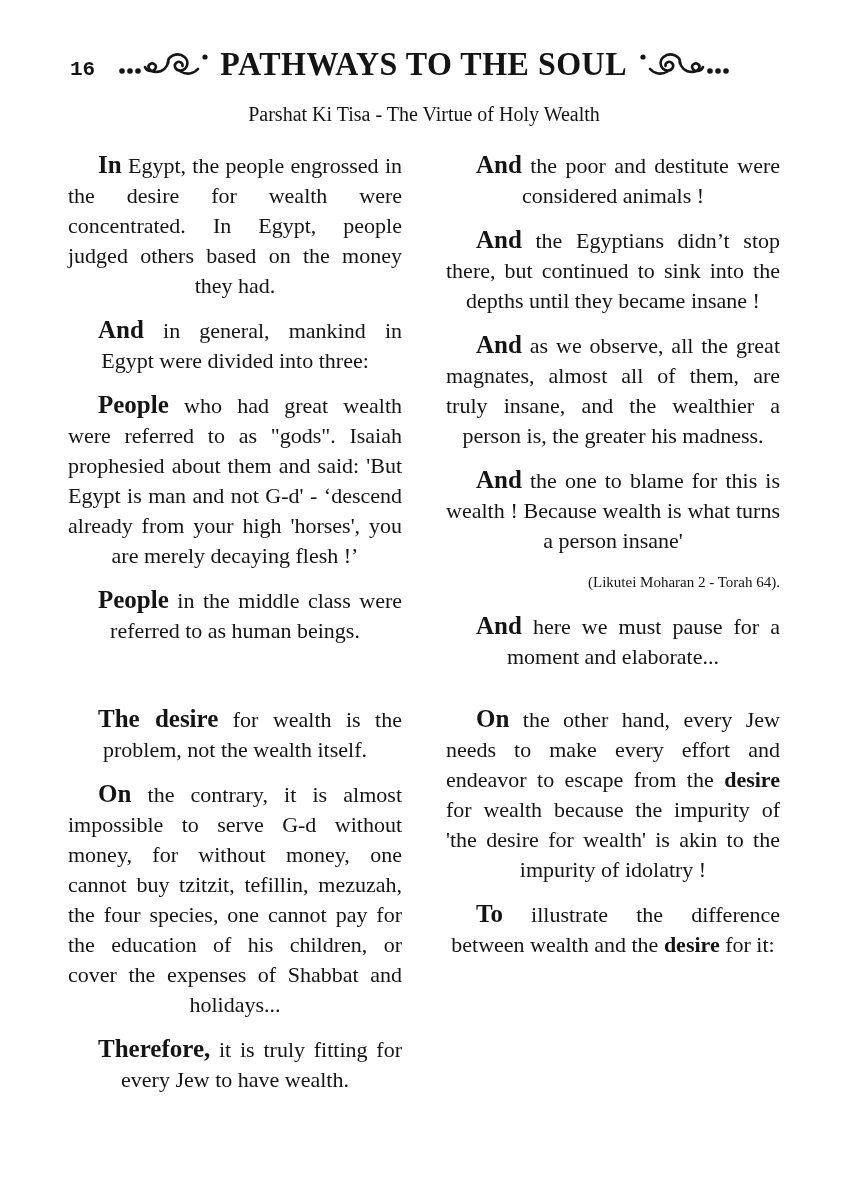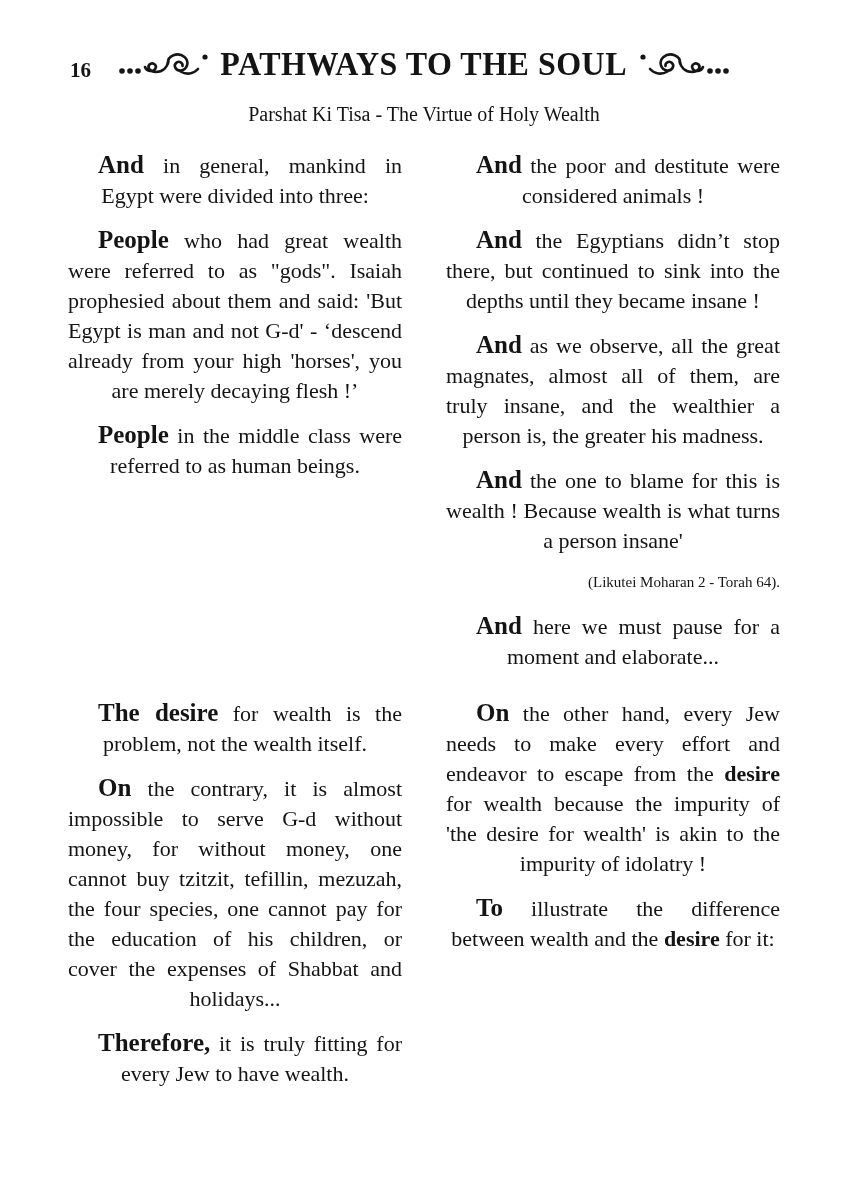--- a/index.html
+++ b/index.html
@@ -13,21 +13,21 @@
     box-sizing: border-box;
     width: 846px; height: 1200px;
     padding: 46px 66px 0 68px;
     background: #ffffff;
     position: relative;
   }
   
   .header { position: relative; text-align: center; }
   .page-number {
     position: absolute; left: 2px; top: 12px;
-    font-size: 21px; font-weight: bold;
+    font-size: 21px; font-weight: bold; font-family: Liberation Mono, monospace;
   }
   .title-row {
     display: flex; align-items: center; justify-content: center;
     gap: 1px; white-space: nowrap;
   }
   .title {
     font-size: 33px; font-weight: bold; letter-spacing: 0.5px;
     display: inline-block; transform: scaleX(0.97);
   }
   .orn { display: inline-block; line-height: 0; }
@@ -93,36 +93,37 @@
             <path d="M63.5 21.5 c6 3.5 13 2.5 17.5 -2.5"></path>
           </g>
         </svg>
       </span>
     </div>
     <div class="subtitle">Parshat Ki Tisa - The Virtue of Holy Wealth</div>
   </header>
 
   <section class="cols">
     <div class="col">
+        <p class="para"><span class="lead">In</span><span> Egypt, the people engrossed in the desire for wealth were concentrated. In Egypt, people judged others based on the money they had.</span></p>
         <p class="para"><span class="lead">And</span><span> in general, mankind in Egypt were divided into three:</span></p>
         <p class="para"><span class="lead">People</span><span> who had great wealth were referred to as "gods". Isaiah prophesied about them and said: 'But Egypt is man and not G-d' - ‘descend already from your high 'horses', you are merely decaying flesh&nbsp;!’</span></p>
         <p class="para"><span class="lead">People</span><span> in the middle class were referred to as human beings.</span></p>
       </div>
     <div class="col">
         <p class="para"><span class="lead">And</span><span> the poor and destitute were considered animals&nbsp;!</span></p>
         <p class="para"><span class="lead">And</span><span> the Egyptians didn’t stop there, but continued to sink into the depths until they became insane&nbsp;!</span></p>
         <p class="para"><span class="lead">And</span><span> as we observe, all the great magnates, almost all of them, are truly insane, and the wealthier a person is, the greater his madness.</span></p>
         <p class="para tight"><span class="lead">And</span><span> the one to blame for this is wealth&nbsp;! Because wealth is what turns a person insane'</span></p>
         <div class="citation">(Likutei Moharan 2 - Torah 64).</div>
         <p class="para"><span class="lead">And</span><span> here we must pause for a moment and elaborate...</span></p>
       </div>
   </section>
 
 
-  <section class="cols" style="margin-top:12px;">
+  <section class="cols" style="margin-top:18px;">
     <div class="col">
         <p class="para"><span class="lead">The desire</span><span> for wealth is the problem, not the wealth itself.</span></p>
         <p class="para"><span class="lead">On</span><span> the contrary, it is almost impossible to serve G-d without money, for without money, one cannot buy tzitzit, tefillin, mezuzah, the four species, one cannot pay for the education of his children, or cover the expenses of Shabbat and holidays...</span></p>
         <p class="para"><span class="lead">Therefore,</span><span> it is truly fitting for every Jew to have wealth.</span></p>
       </div>
     <div class="col">
         <p class="para"><span class="lead">On</span><span> the other hand, every Jew needs to make every effort and endeavor to escape from the </span><span class="inline-bold">desire</span><span> for wealth because the impurity of 'the desire for wealth' is akin to the impurity of idolatry&nbsp;!</span></p>
         <p class="para"><span class="lead">To</span><span> illustrate the difference between wealth and the </span><span class="inline-bold">desire</span><span> for it:</span></p>
       </div>
   </section>

